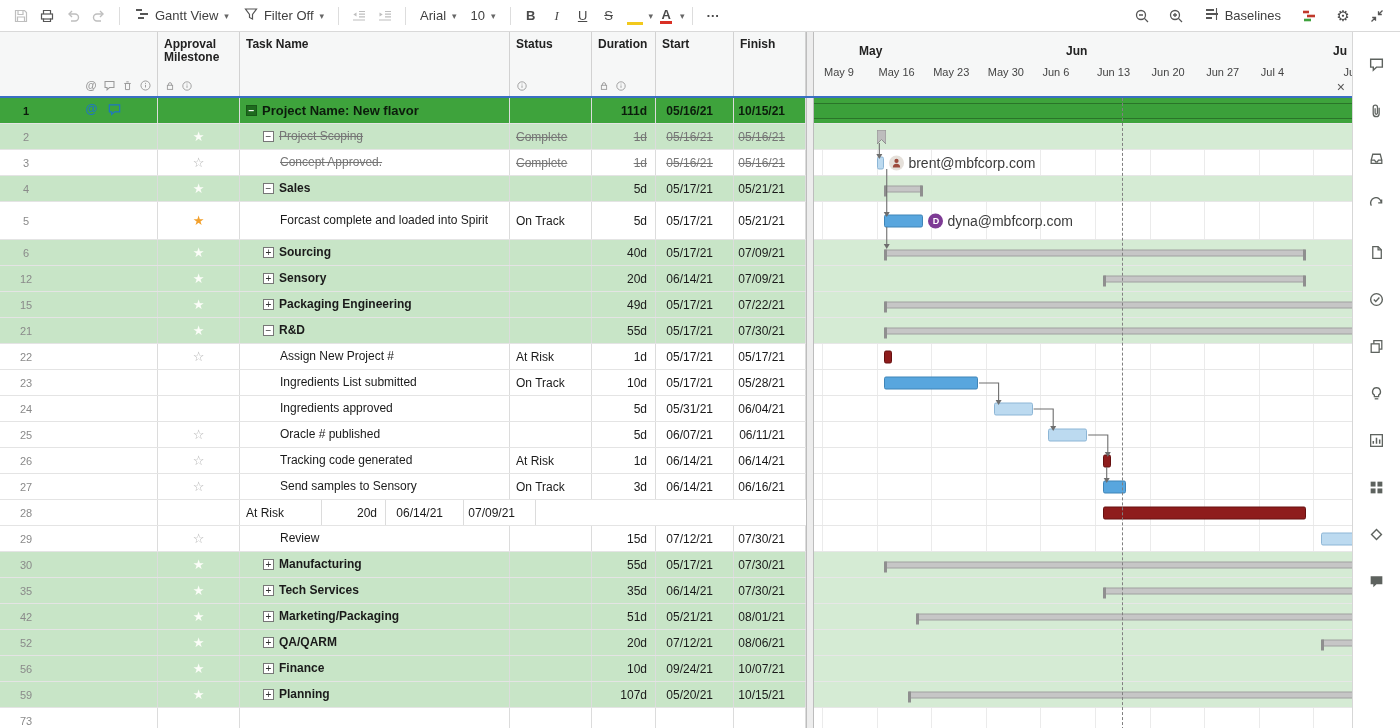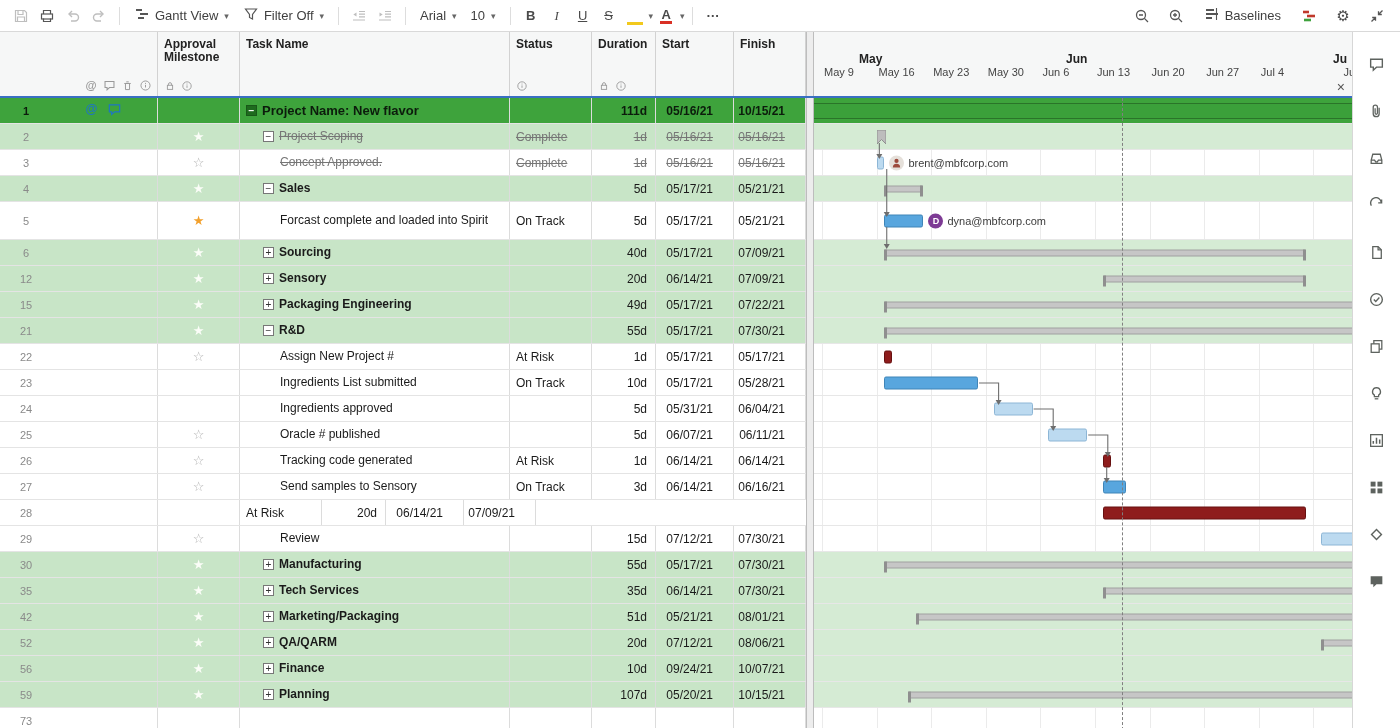--- a/index.html
+++ b/index.html
@@ -28,21 +28,21 @@
 .grid-pane{position:absolute;left:0;top:0;width:806px;bottom:0;overflow:hidden}
 .splitter{position:absolute;left:806px;width:8px;top:0;bottom:0;background:#ededed;border-left:1px solid #bdbdbd;border-right:1px solid #bdbdbd;cursor:col-resize;z-index:4}
 .gantt-pane{position:absolute;left:814px;right:0;top:0;bottom:0;overflow:hidden}
 
 
 .grid-header{position:absolute;top:0;left:0;right:0;height:64px;background:#f6f7f7;display:flex}
 .hc{position:relative;border-right:1px solid #d2d2d2;padding:6px 6px 0;font-weight:bold;font-size:12px;color:#222;line-height:13px;height:100%}
 .hsub{position:absolute;left:6px;bottom:4px;display:flex;gap:5px;align-items:center}
 .hsub span{display:inline-flex}
 .gantt-header{position:absolute;top:0;left:0;right:0;height:64px;background:#f6f7f7}
-.month{position:absolute;top:20px;font-weight:bold;font-size:12px;color:#222}
+.month{position:absolute;top:12px;font-weight:bold;font-size:12px;color:#222}
 .week{position:absolute;top:34px;font-size:11px;color:#444;white-space:nowrap}
 .gclose{position:absolute;right:7px;bottom:2px;font-size:14px;color:#555;cursor:pointer;line-height:14px}
 
 
 .w1{width:52px}.w2{width:106px}.w3{width:82px}.w4{width:270px}.w5{width:82px}.w6{width:64px}.w7{width:78px}.w8{width:72px}
 
 
 .grid-body{position:absolute;top:66px;left:0;right:0;bottom:0;overflow:hidden}
 .grow{display:flex;border-bottom:1px solid #e4e4e4;background:#fff}
 .c{display:flex;align-items:center;border-right:1px solid #dcdcdc;height:100%;font-size:12px;padding:0 6px;overflow:hidden}
@@ -79,21 +79,21 @@
 .b-critical{background:#8e1c1c;border:1px solid #661010}
 .b-summary{height:7px;background:#c6c6c6;border:1px solid #a0a0a0;border-radius:1px}
 .b-summary::before,.b-summary::after{content:"";position:absolute;top:-1px;width:3px;height:11px;background:#8f8f8f}
 .b-summary::before{left:-1px}
 .b-summary::after{right:-1px}
 .b-project{left:-3px;right:-3px;height:16px;background:#3ba03a;border:1px solid #2a7429}
 .b-milestone{background:none;border:none;height:14px;width:9px}
 .av{position:absolute;top:50%;transform:translateY(-50%);width:15px;height:15px;border-radius:50%;display:flex;align-items:center;justify-content:center;z-index:2;cursor:pointer}
 .av-letter{background:#7d3a94;color:#fff;font-size:9px;font-weight:bold}
 .av-person{background:#e5e0da;overflow:hidden}
-.email{position:absolute;top:50%;transform:translateY(-50%);font-size:11px;color:#3c3c3c;white-space:nowrap;z-index:2}
+.email{position:absolute;top:50%;transform:translateY(-50%);font-size:14px;color:#3c3c3c;white-space:nowrap;z-index:2}
 
 
 .rail{position:absolute;top:32px;right:0;width:48px;bottom:0;background:#fff;border-left:1px solid #d7d7d7;display:flex;flex-direction:column;align-items:center;padding-top:24px;gap:29px;z-index:20}
 .rail-ic{display:inline-flex;width:18px;height:18px;cursor:pointer}
 </style>
 </head>
 <body>
 
 <div class="toolbar">
   <span class="tb-ic disabled">

